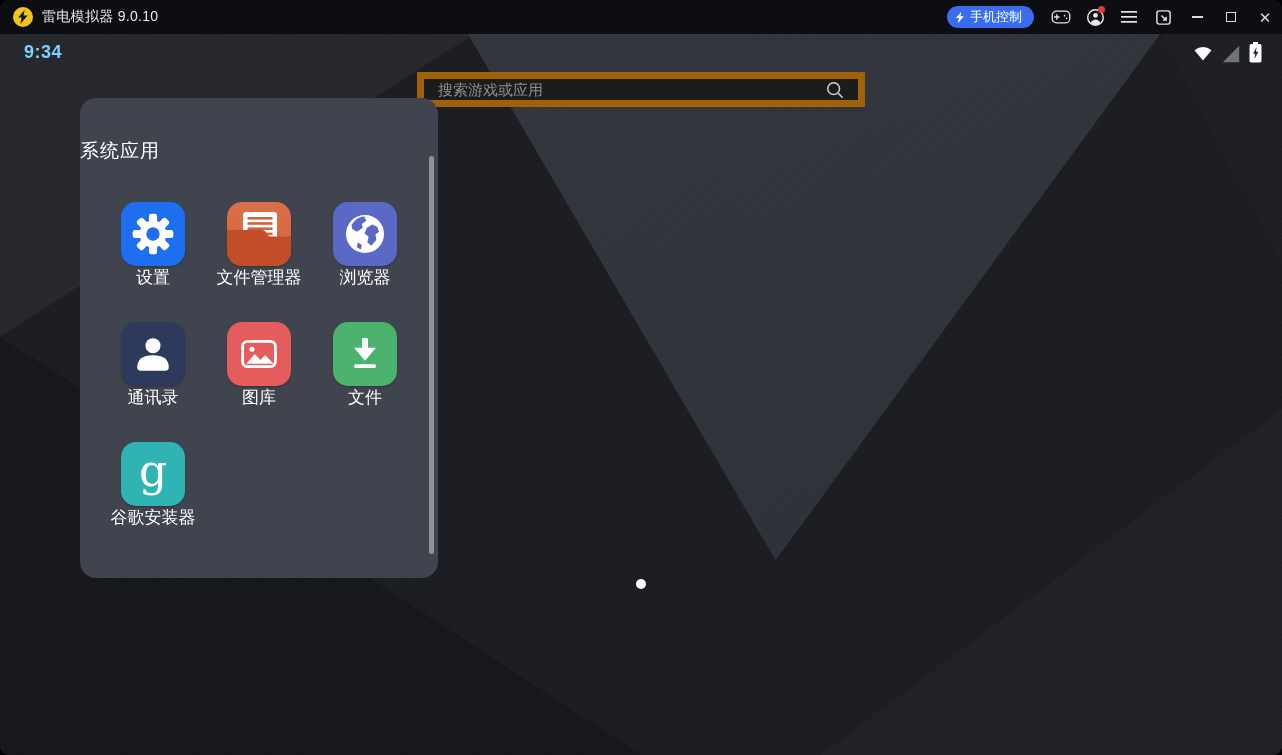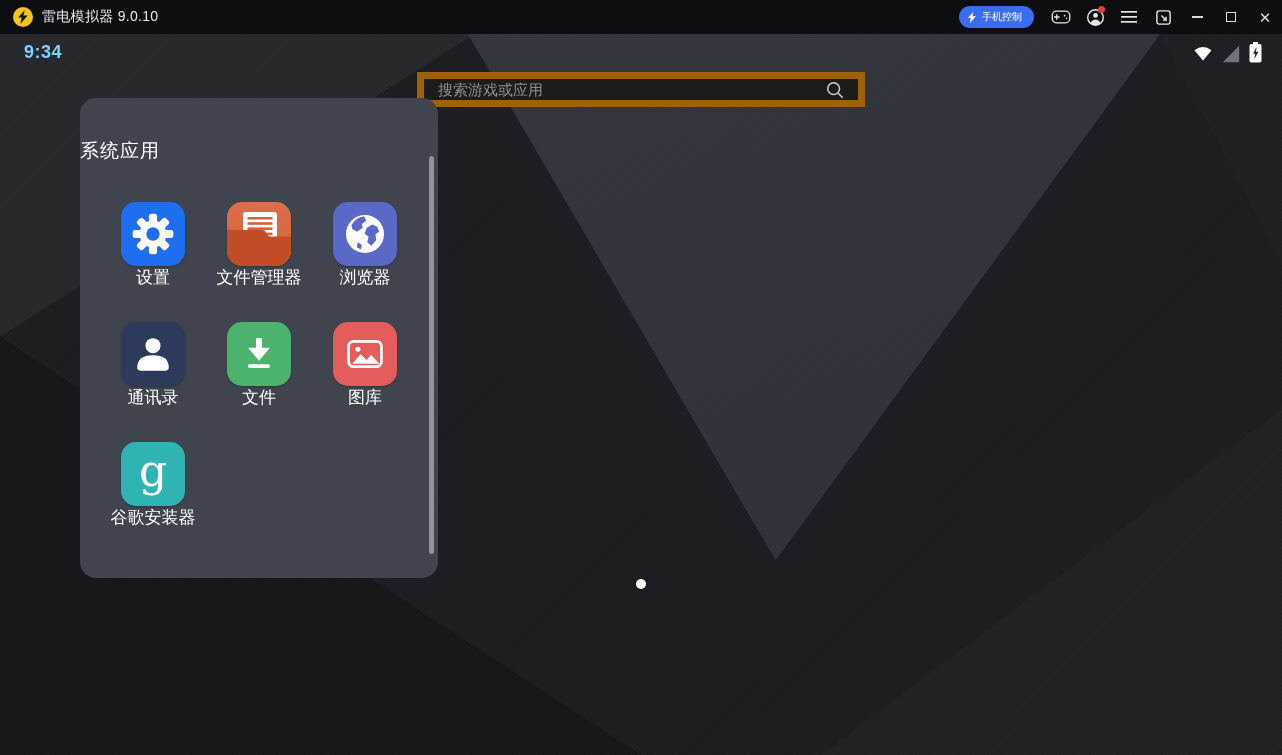--- a/index.html
+++ b/index.html
@@ -1,31 +1,31 @@
 <!DOCTYPE html>
 <html><head>
 <meta charset="utf-8">
 <style>
   * { margin:0; padding:0; box-sizing:border-box; }
   html,body { width:1282px; height:755px; background:#000; }
   body { font-family:"Liberation Sans","DejaVu Sans",sans-serif; }
-  .window { position:relative; width:1282px; height:755px; overflow:hidden; background:#17191d; }
+  .window { position:relative; width:1282px; height:755px; overflow:hidden; background:#17191d;border-radius:9px; }
 
   
   .titlebar {
     position:absolute; top:0; left:0; width:100%; height:34px;
     background:#0c0e12; display:flex; align-items:center; z-index:50;
   }
   .tb-left { display:flex; align-items:center; gap:9px; padding-left:13px; flex:1; }
   .logo-badge { width:20px; height:20px; border-radius:50%; background:#f2c41d; display:flex; align-items:center; justify-content:center; }
   .tb-title { color:#e9e9e9; font-size:14px; letter-spacing:.3px; }
   .tb-right { display:flex; align-items:center; height:100%; }
   .phone-btn {
     display:flex; align-items:center; gap:5px; background:#3a6cf0; color:#fff;
-    border:none; border-radius:13px; height:22px; padding:0 12px 0 8px; font-size:10px; margin-right:10px; cursor:pointer;
+    border:none; border-radius:13px; height:22px; padding:0 12px 0 8px; font-size:13px; margin-right:10px; cursor:pointer;
   }
   .tb-icon-btn {
     width:34px; height:34px; display:flex; align-items:center; justify-content:center;
     background:transparent; border:none; cursor:pointer; position:relative; color:#e6e6e6;
   }
   .notif-dot { position:absolute; top:6px; right:7px; width:7px; height:7px; border-radius:50%; background:#e23b3b; }
   .win-glyph { color:#dcdcdc; font-size:15px; line-height:1; }
   .min-bar { width:11px; height:1.6px; background:#dcdcdc; }
   .max-box { width:10px; height:10px; border:1.6px solid #dcdcdc; }
 
@@ -228,40 +228,40 @@
           <div class="app-item">
             <div class="app-icon" style="background: rgb(46, 58, 92);">
               <svg width="56" height="56" viewBox="0 0 64 64" fill="#fff">
       <circle cx="32" cy="22.5" r="8.6"></circle>
       <path d="M14 47.5 q0 -14 18 -14 t18 14 q0 3.5 -3.5 3.5 h-29 q-3.5 0 -3.5 -3.5 z"></path>
               </svg>
             </div>
             <div class="app-label">通讯录</div>
           </div>
           <div class="app-item">
+            <div class="app-icon" style="background: rgb(228, 92, 92);">
+              <svg width="60" height="60" viewBox="0 0 64 64">
+      <rect x="14.5" y="18.5" width="35" height="27" rx="5.5" fill="none" stroke="#fff" stroke-width="3"></rect>
+      <circle cx="24.5" cy="27" r="2.7" fill="#fff"></circle>
+      <path d="M18.5 42.5 l9 -10.5 6 6.5 5 -5.5 9 9.5 z" fill="#fff"></path>
+              </svg>
+            </div>
+            <div class="app-label">图库</div>
+          </div>
+          <div class="app-item">
             <div class="app-icon" style="background: rgb(76, 179, 110);">
               <svg width="54" height="54" viewBox="0 0 64 64" fill="#fff">
       <rect x="28.5" y="13" width="7" height="13" rx="1.5"></rect>
       <path d="M19 24.5 h26 L32 40 Z"></path>
       <rect x="19" y="44" width="26" height="4.6" rx="2"></rect>
               </svg>
             </div>
             <div class="app-label">文件</div>
           </div>
           <div class="app-item">
-            <div class="app-icon" style="background: rgb(228, 92, 92);">
-              <svg width="60" height="60" viewBox="0 0 64 64">
-      <rect x="14.5" y="18.5" width="35" height="27" rx="5.5" fill="none" stroke="#fff" stroke-width="3"></rect>
-      <circle cx="24.5" cy="27" r="2.7" fill="#fff"></circle>
-      <path d="M18.5 42.5 l9 -10.5 6 6.5 5 -5.5 9 9.5 z" fill="#fff"></path>
-              </svg>
-            </div>
-            <div class="app-label">图库</div>
-          </div>
-          <div class="app-item">
             <div class="app-icon" style="background: rgb(47, 179, 179);">
               <span class="g-glyph">g</span>
             </div>
             <div class="app-label">谷歌安装器</div>
           </div>
         </div>
     </div>
 
     <div class="page-dot"></div>
   </div>

